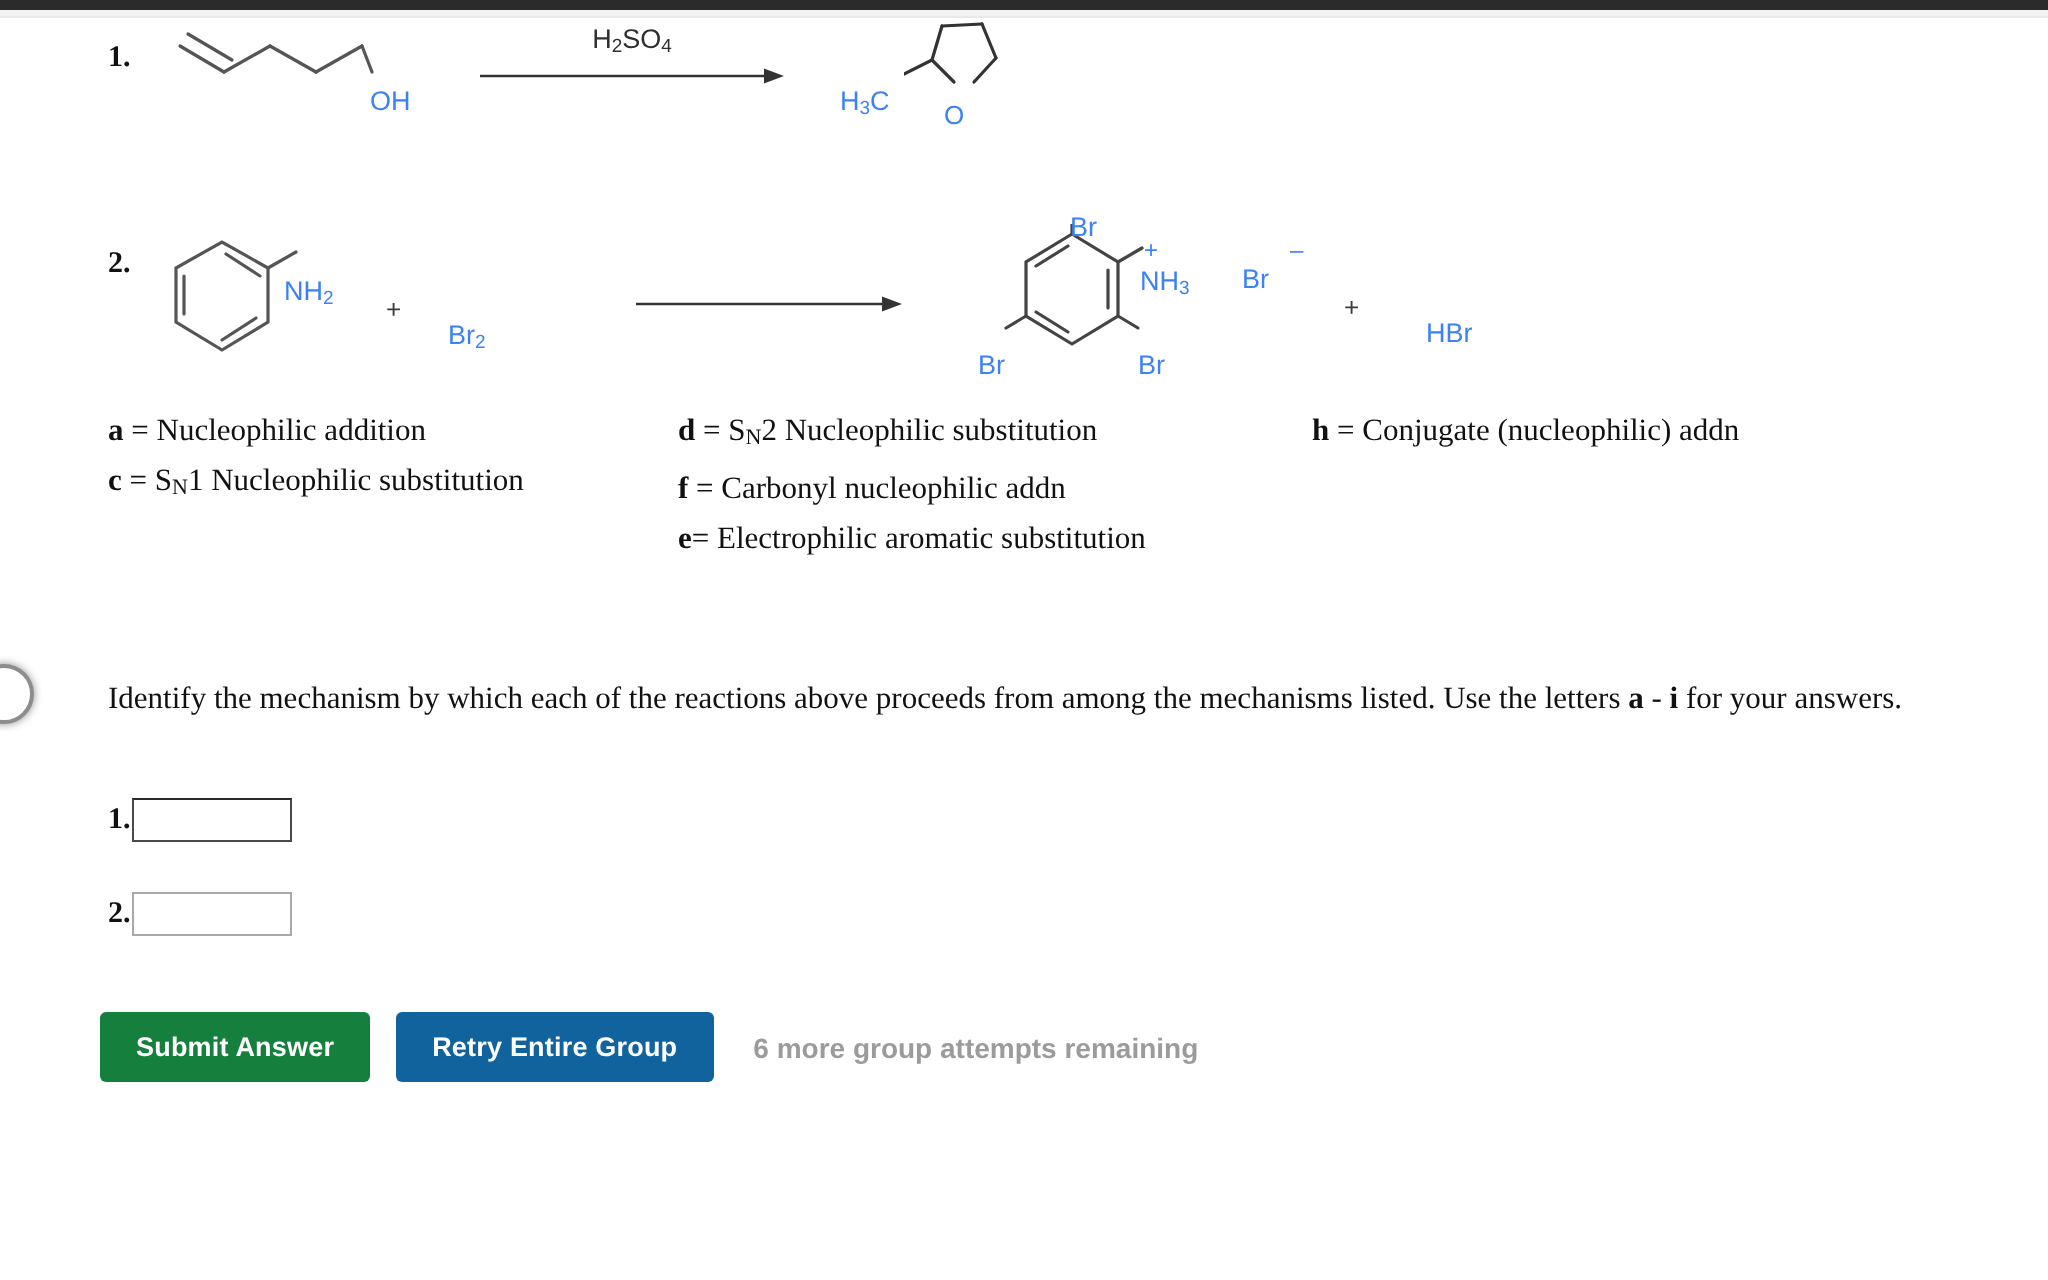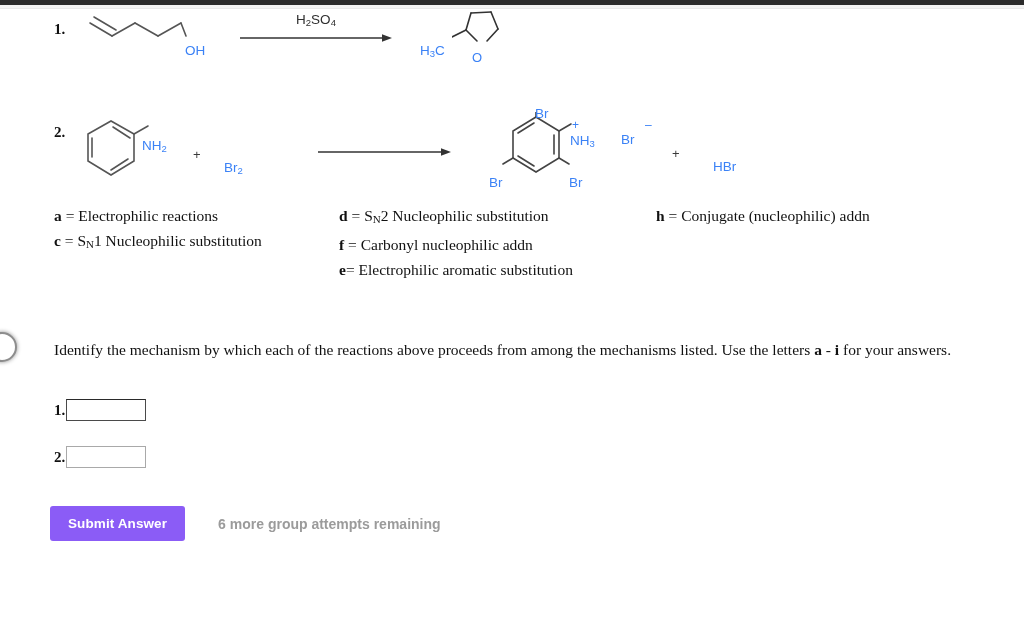--- a/index.html
+++ b/index.html
@@ -182,21 +182,21 @@
     border-radius: 3px;
     color: #ffffff;
     font-family: "Liberation Sans", "DejaVu Sans", sans-serif;
     font-weight: bold;
     font-size: 13.5px;
     height: 35px;
     padding: 0 18px;
     cursor: pointer;
     letter-spacing: .1px;
   }
-  .btn.submit  { background: #8b5cf6; margin-right: 13px; text-align: center; }
+  .btn.submit  { background: #15803d; margin-right: 13px; text-align: center; }
   .btn.retry   { background: #11639e; }
   .attempts {
     margin-left: 20px;
     font-family: "Liberation Sans", "DejaVu Sans", sans-serif;
     font-weight: bold;
     font-size: 14px;
     color: #9b9b9b;
     white-space: nowrap;
   }
 </style>
@@ -297,21 +297,21 @@
   <span class="chem-label" style="left:645px; top:104px; font-size:12px;">–</span>
 
   <span class="plus-sign" style="left:672px; top:146px;">+</span>
   <span class="chem-label" style="left:713px; top:145px;">HBr</span>
 </div>
 
 <div class="legend">
 
   <div class="legend-col c1">
     <div class="legend-item">
-      <b>a</b><span> = </span><span>Electrophilic reactions</span>
+      <b>a</b><span> = </span><span>Nucleophilic addition</span>
     </div>
     <div class="legend-item">
       <b>c</b><span> = </span><span>S</span><sub>N</sub><span>1 Nucleophilic substitution</span>
     </div>
   </div>
 
   <div class="legend-col c2">
     <div class="legend-item">
       <b>d</b><span> = </span><span>S</span><sub>N</sub><span>2 Nucleophilic substitution</span>
     </div>
@@ -339,14 +339,15 @@
   <input class="answer-input focused" type="text" autofocus="" value="" style="">
 </div>
 
 <div class="answer-row" style="top:446px;">
   <span class="ans-num">2.</span>
   <input class="answer-input" type="text" value="" style="">
 </div>
 
 <div class="btn-bar">
   <button class="btn submit">Submit Answer</button>
+  <button class="btn retry">Retry Entire Group</button>
   <span class="attempts">6 more group attempts remaining</span>
 </div>
 
 </body></html>

